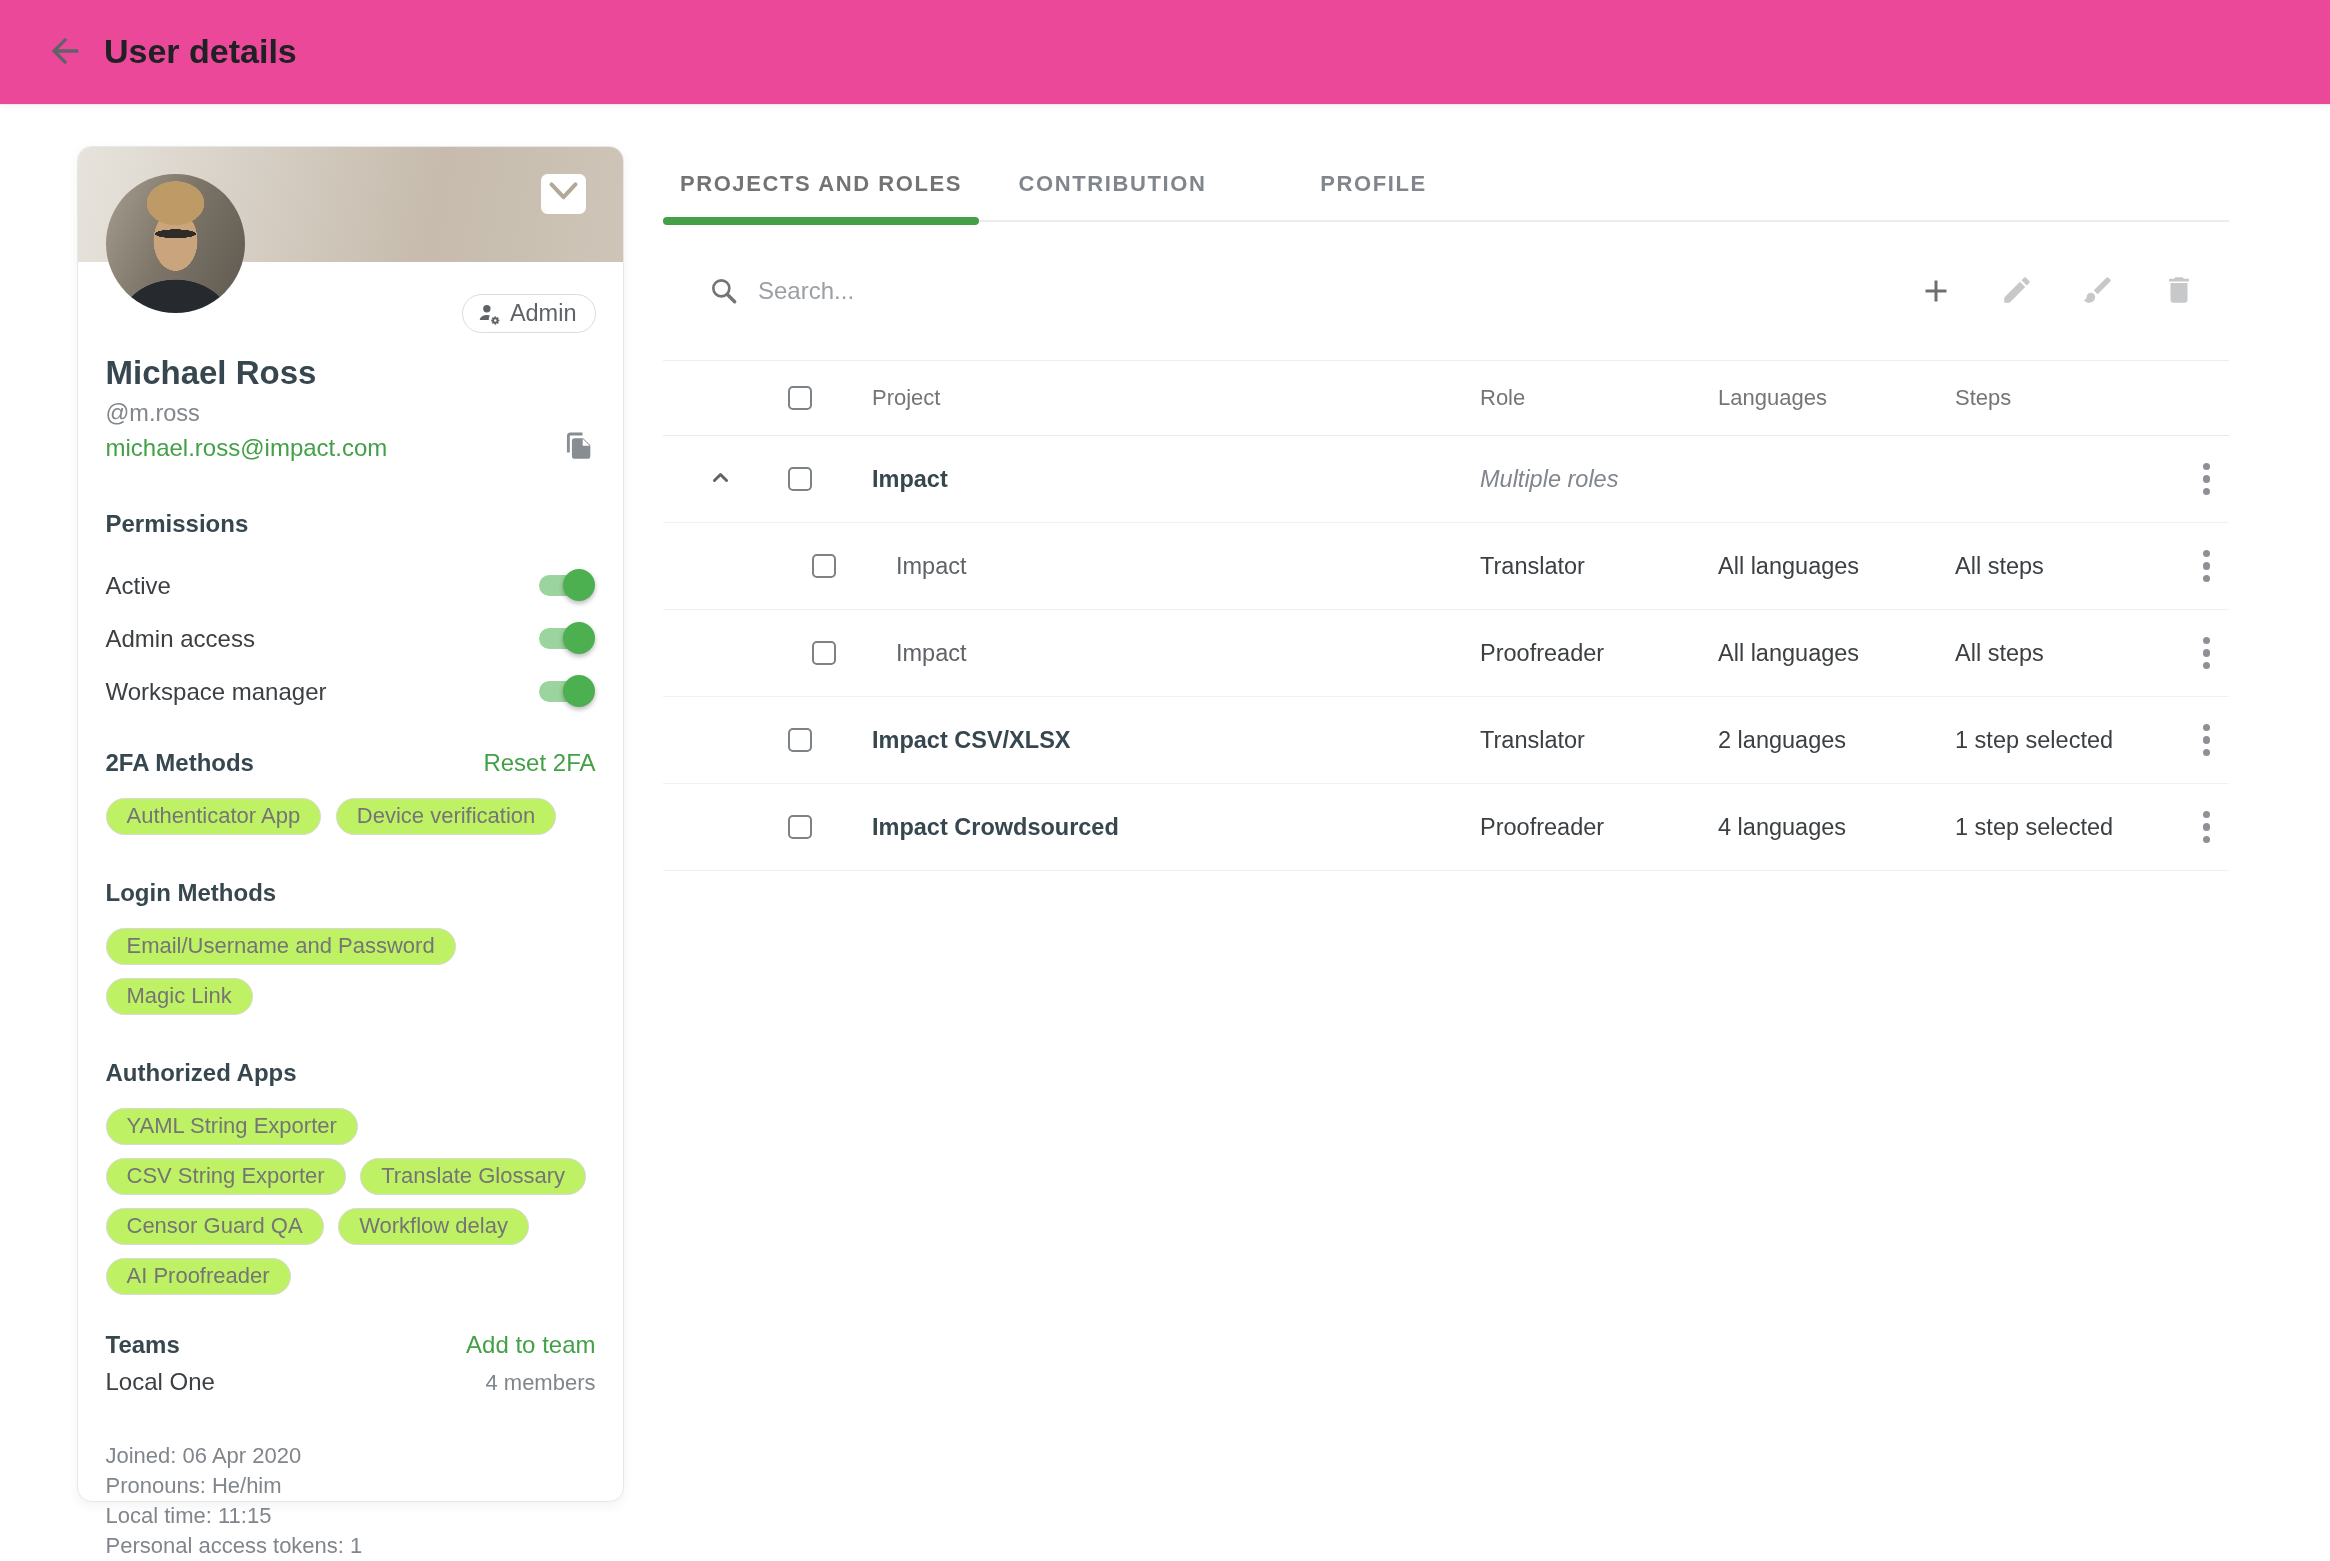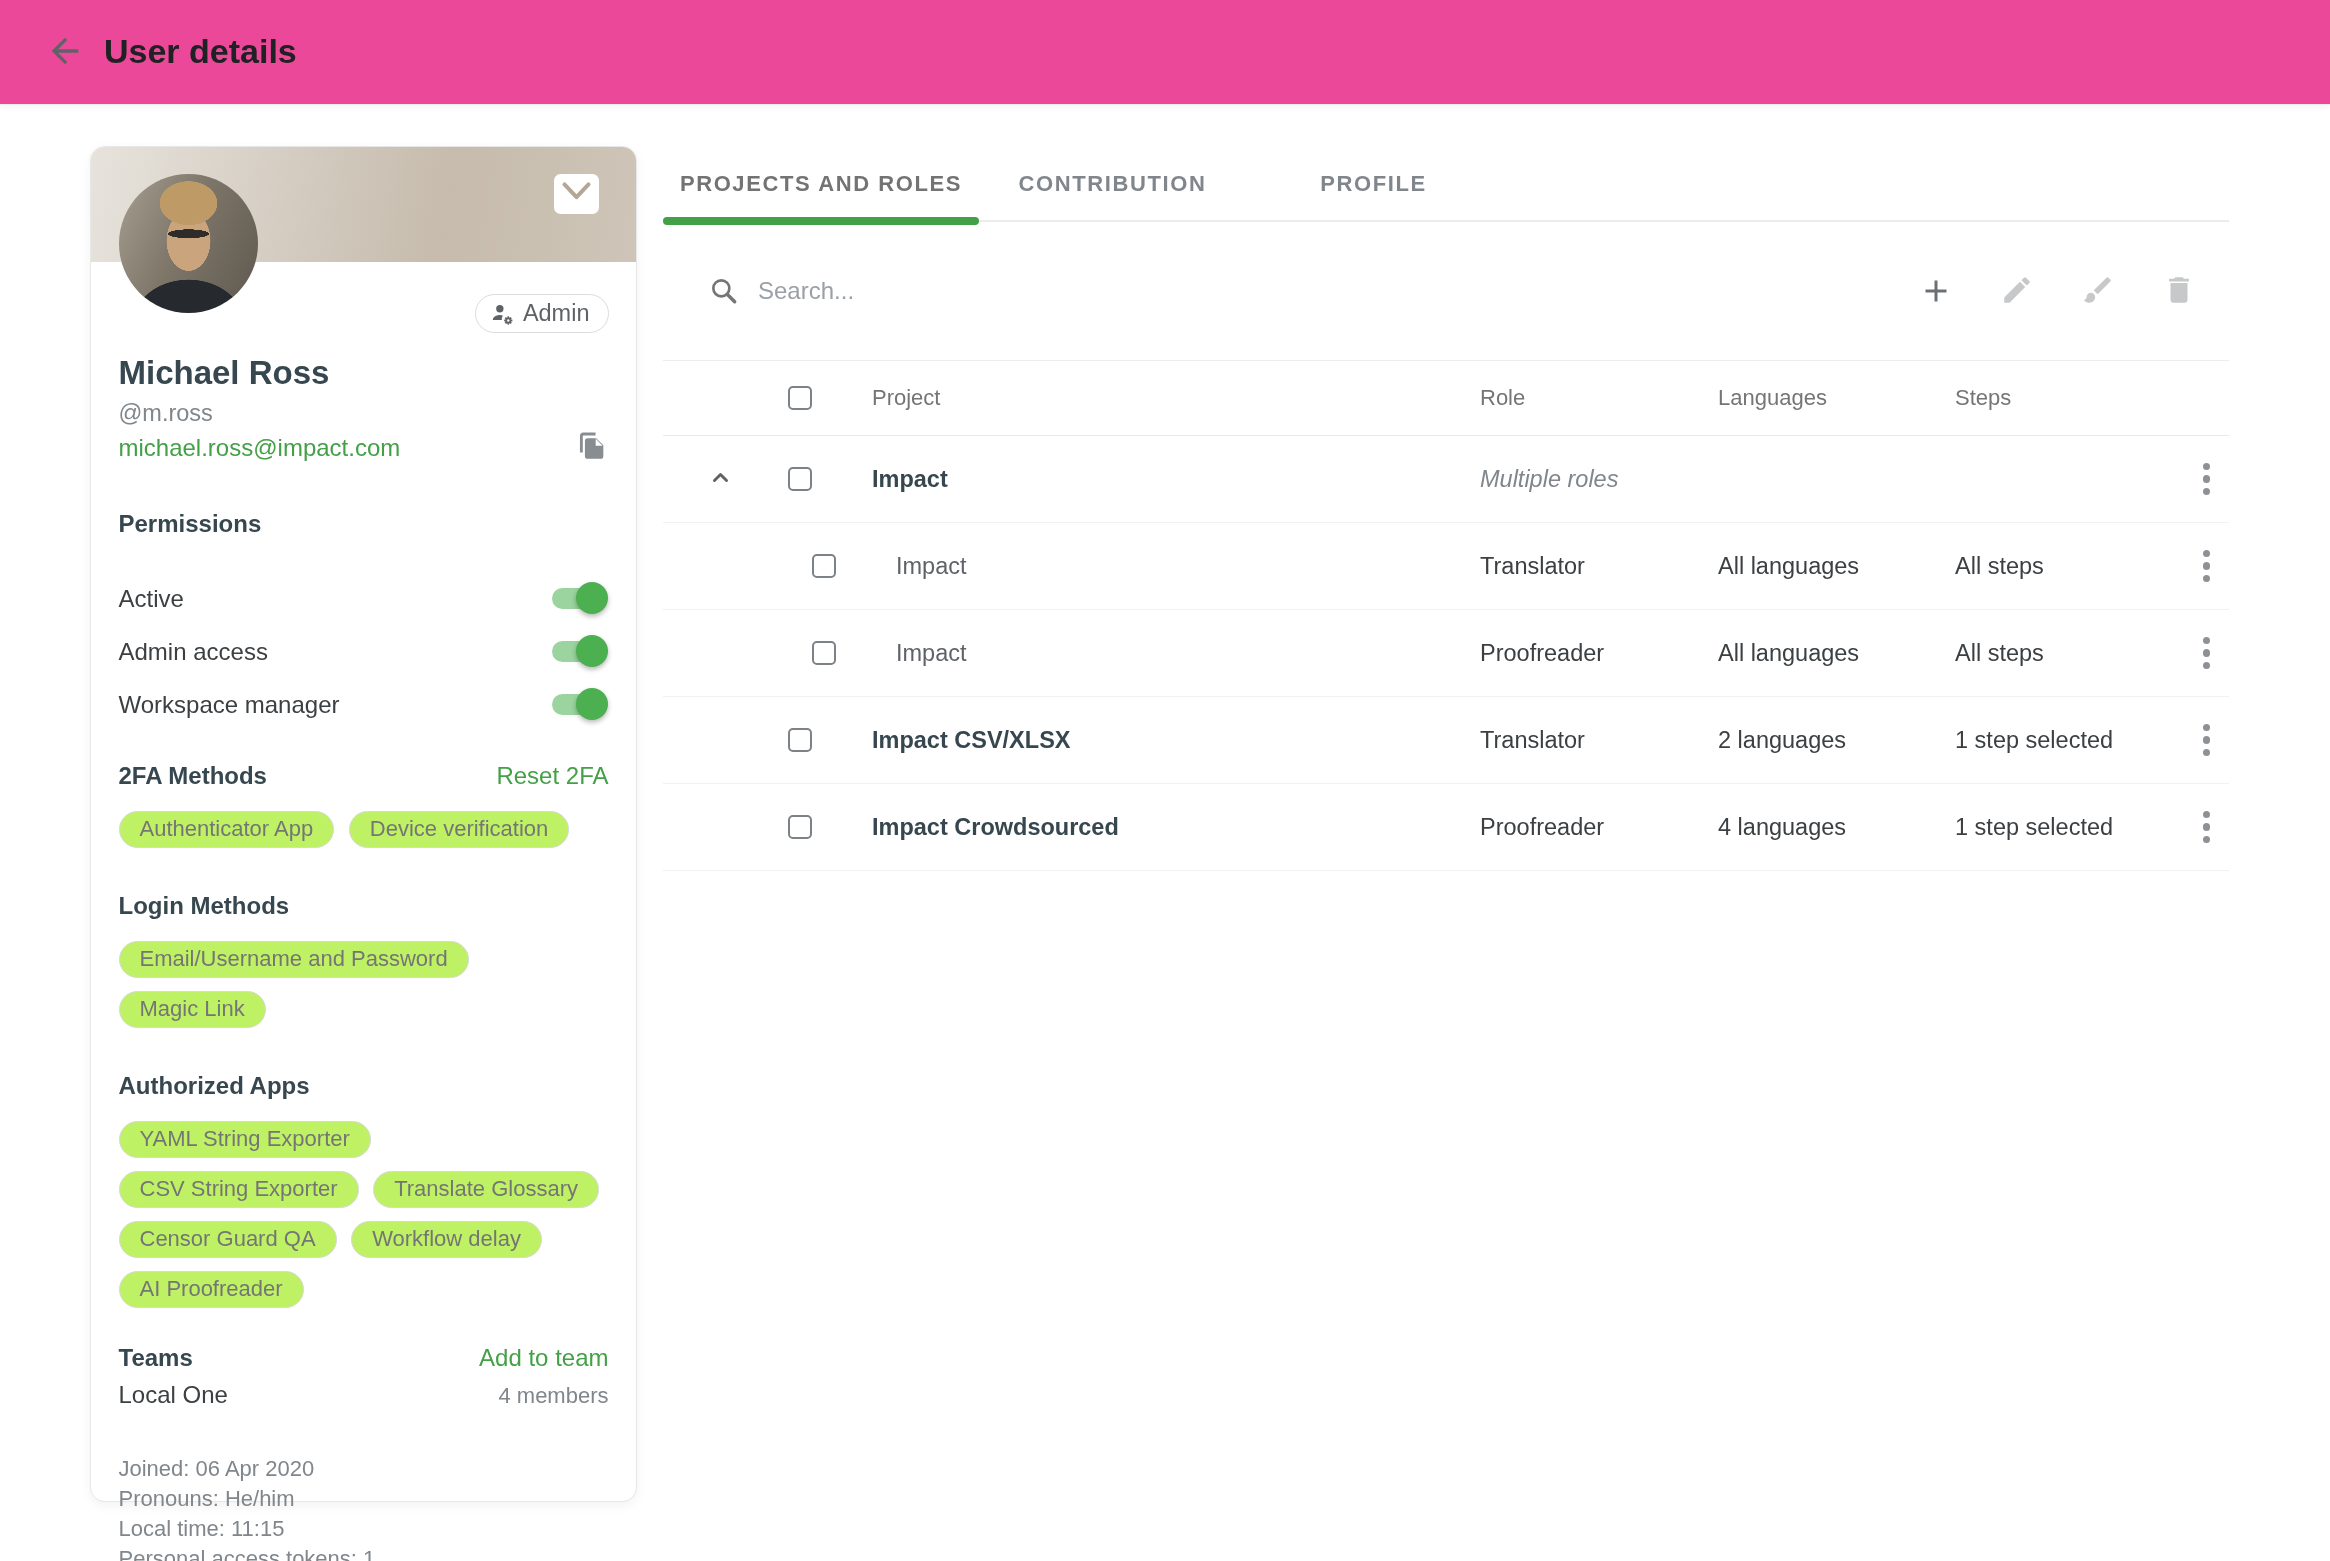--- a/index.html
+++ b/index.html
@@ -7,21 +7,21 @@
     font-family:"Liberation Sans", sans-serif; overflow:hidden; position:relative; }
 
   
   .header { position:absolute; left:0; top:0; width:2330px; height:105px; background:#ec4899;
     border-bottom:0.8px solid #ececec; box-shadow:0 2.4px 6.5px rgba(0,0,0,.05); z-index:9; }
   .back-btn { position:absolute; left:42px; top:30px; width:45px; height:45px;
     border:none; background:transparent; cursor:pointer; }
   .page-title { position:absolute; left:104px; top:32px; font-size:34px; font-weight:700; color:#202124; }
 
   
-  .card { position:absolute; left:90px; top:146px; width:547px; height:1356px; background:#fff;
+  .card { position:absolute; left:77px; top:146px; width:547px; height:1356px; background:#fff;
     border:0.8px solid #e7e7e7; border-radius:14.6px; box-shadow:0 3.2px 11.3px rgba(0,0,0,.05); }
   .banner { height:115px; border-radius:13.8px 13.8px 0 0; position:relative;
     background:linear-gradient(100deg,#e7e3dc 0%,#d7d0c6 30%,#c6bbac 65%,#cec5b8 100%); }
   .mail-btn { position:absolute; top:27px; right:37px; width:45px; height:40px; border-radius:6.5px;
     background:#fff; border:none; display:flex; align-items:center; justify-content:center; cursor:pointer; }
   .avatar { position:absolute; top:27px; left:27.5px; width:139px; height:139px; border-radius:50%; z-index:2;
     background:
       radial-gradient(ellipse 34px 7.3px at 50% 43%, #2e2b28 0 60%, transparent 61%),
       radial-gradient(ellipse 42px 32px at 50% 21%, #bd9a66 0 68%, transparent 69%),
       radial-gradient(ellipse 32px 44px at 50% 48%, #c9a47c 0 68%, transparent 69%),
@@ -33,21 +33,21 @@
   .name { margin:21px 27.5px 0; font-size:33px; font-weight:700; color:#37474f; }
   .username { margin:8px 27.5px 0; font-size:23.5px; color:#80868b; }
   .email-row { margin:6.5px 27.5px 0; display:flex; justify-content:space-between; align-items:flex-start; }
   .email { font-size:24px; color:#43a047; text-decoration:none; }
   .copy-btn { border:none; background:transparent; cursor:pointer; margin-top:-4.9px; }
   .sec { font-size:24px; font-weight:700; color:#37474f; }
   .m-sec { margin:44px 27.5px 0; }
   .sec-row { display:flex; justify-content:space-between; align-items:baseline; margin:39px 27.5px 0; }
   .link { color:#43a047; font-size:24px; text-decoration:none; cursor:pointer; }
   .toggle-row { display:flex; justify-content:space-between; align-items:center; margin:17px 32px 0 27.5px; height:36px; }
-  .toggle-row.first { margin-top:43px;justify-content:space-between; }
+  .toggle-row.first { margin-top:30px;justify-content:space-between; }
   .toggle-label { font-size:24px; color:#3c4043; }
   .toggle { position:relative; width:52px; height:21px; border-radius:10.5px; background:#9bd49e; cursor:pointer; }
   .knob { position:absolute; right:-4px; top:-5.7px; width:32px; height:32px; border-radius:50%;
     background:#4caf50; box-shadow:0 2.4px 4.9px rgba(0,0,0,.28); }
   .chips { display:flex; flex-wrap:wrap; gap:13px 14.6px; margin:21px 27.5px 0; }
   .chip { height:37px; display:inline-flex; align-items:center; padding:0 20px; border:1.6px solid #d8d8d8;
     border-radius:19.4px; background:#bef264; color:#757575; font-size:22px; white-space:nowrap; }
   .team-row { display:flex; justify-content:space-between; align-items:baseline; margin:9.7px 27.5px 0; }
   .team-name { font-size:24px; color:#3c4043; }
   .team-meta { font-size:22px; color:#80868b; }

